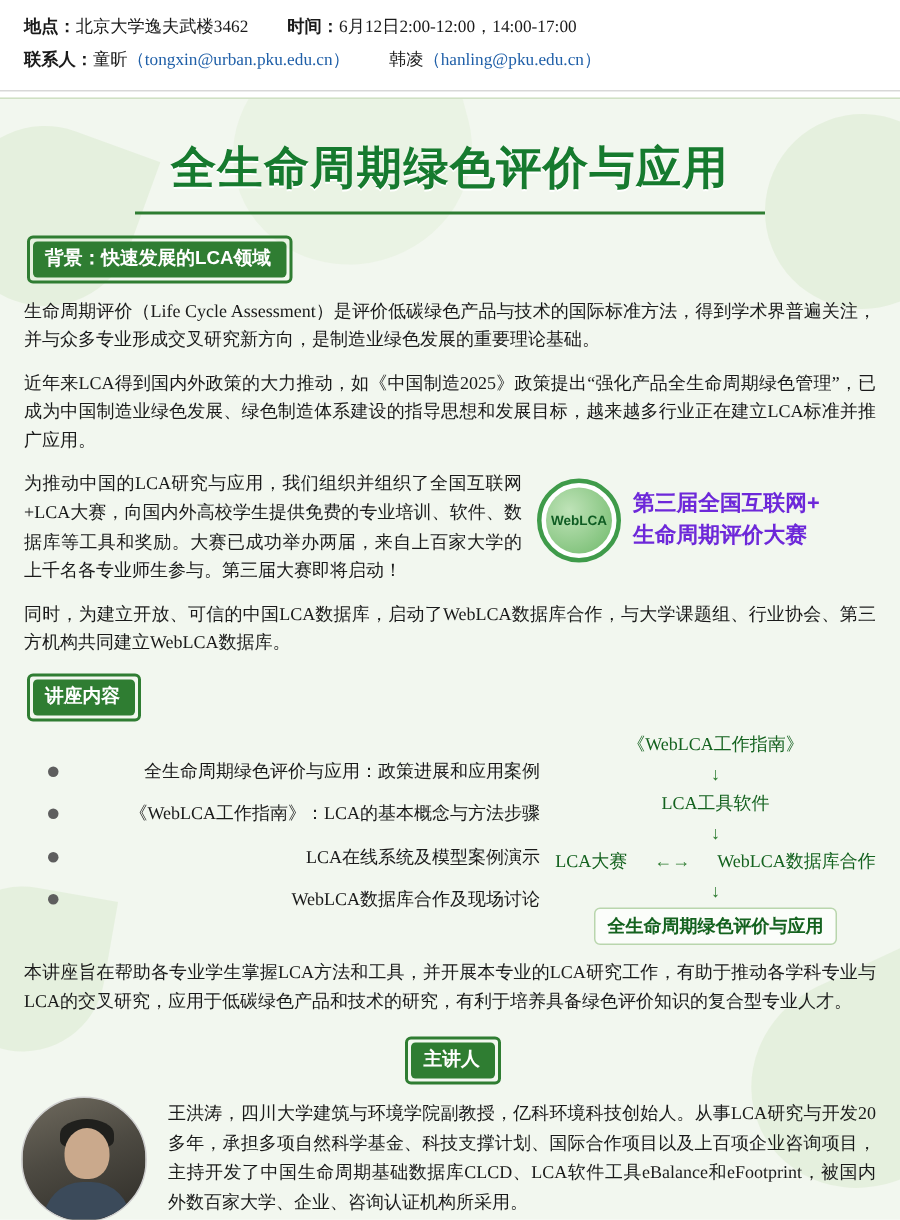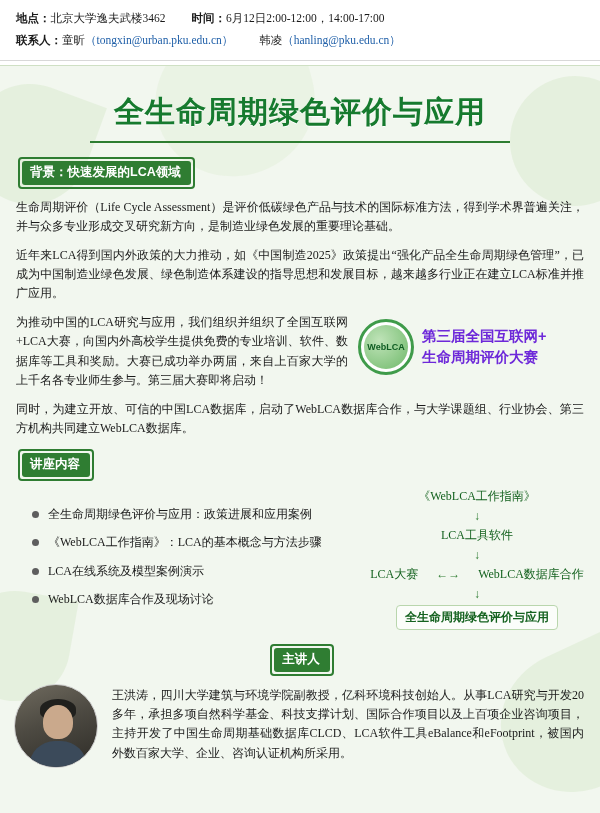--- a/index.html
+++ b/index.html
@@ -119,21 +119,21 @@
   }
   .logo-badge .inner span {
     font-size:9px;font-weight:bold;color:#0f5c23;
     font-family:"Liberation Sans","DejaVu Sans",sans-serif;
   }
   .logo-text { font-size:14.5px; font-weight:bold; color:#6d28d9; line-height:1.45;
     font-family:Liberation Sans, sans-serif; }
 
   
   .lec-row { display:flex; gap:8px; align-items:flex-start; }
-  .lec-list { flex:1 1 auto; padding:6px 0 0 18px; margin:0; list-style:none; }
+  .lec-list { flex:1 1 auto; padding:6px 0 0 18px; margin:0; list-style:none;text-align:right; }
   .lec-list li {
     font-size:12px; line-height:1.55; margin:10px 0 10px 0; position:relative; padding-left:16px;
   }
   .lec-list li:before {
     content:""; position:absolute; left:0; top:6px;
     width:7px;height:7px;border-radius:50%;background:#5e5e5e;
   }
   .diagram {
     flex:0 0 218px;
     margin-top:-6px;
@@ -245,20 +245,21 @@
         <div class="dg-pair">
           <span class="dg-line">LCA大赛</span>
           <span class="dg-arrow">←→</span>
           <span class="dg-line">WebLCA数据库合作</span>
         </div>
         <div class="dg-arrow">↓</div>
         <div class="dg-final">全生命周期绿色评价与应用</div>
       </div>
     </div>
 
+    <p class="body">本讲座旨在帮助各专业学生掌握LCA方法和工具，并开展本专业的LCA研究工作，有助于推动各学科专业与LCA的交叉研究，应用于低碳绿色产品和技术的研究，有利于培养具备绿色评价知识的复合型专业人才。</p>
 
     <div class="tag-wrap" style="justify-content:center;margin-top:14px;">
       <span class="tag-frame">
         <span class="tag">主讲人</span>
       </span>
     </div>
 
     <div class="speaker-row">
       <div class="portrait">
         <div class="hair"></div>

